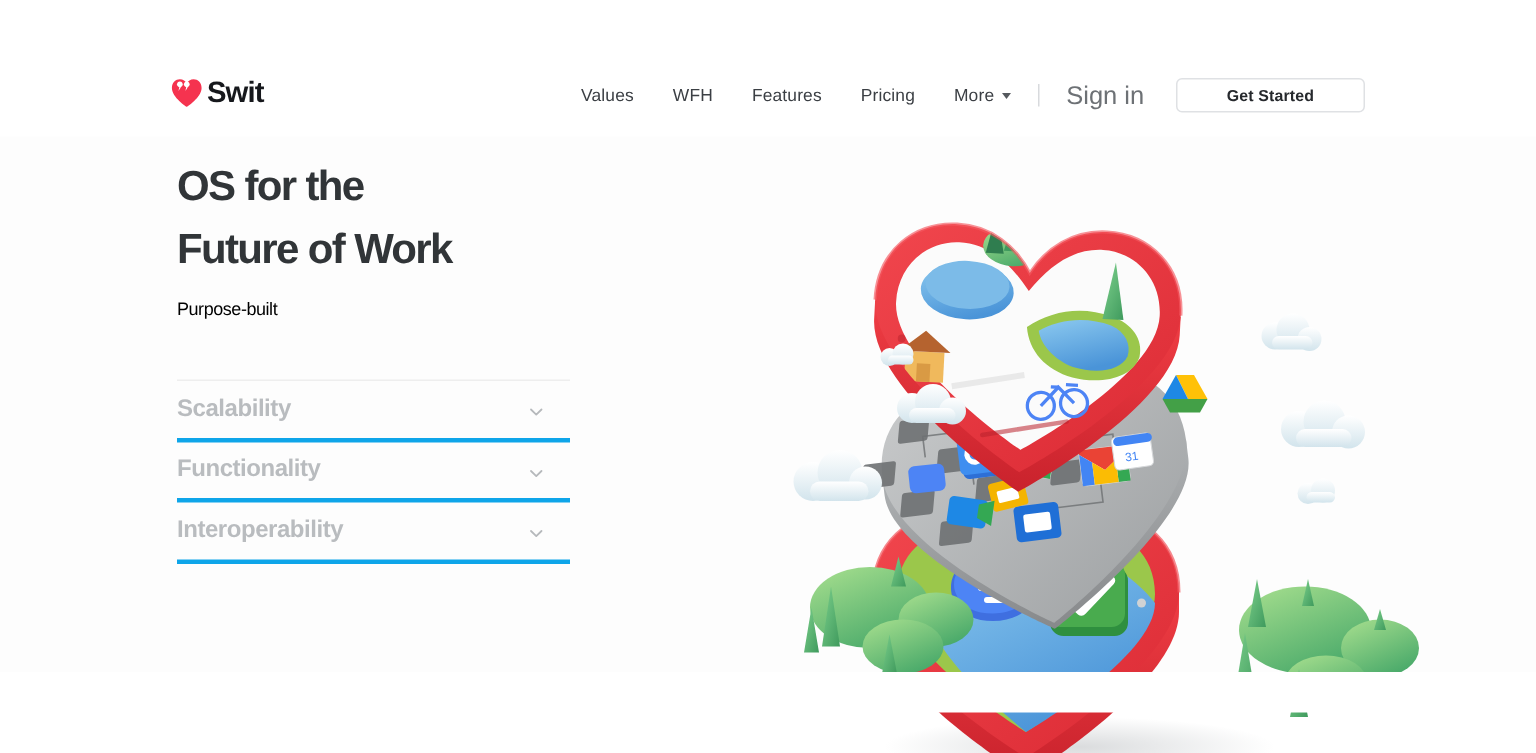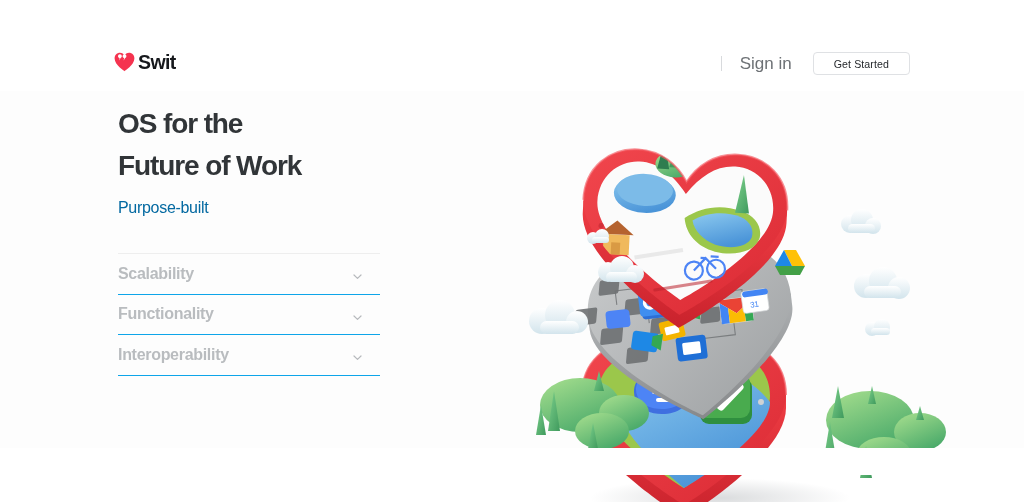--- a/index.html
+++ b/index.html
@@ -105,23 +105,23 @@
     color: #6d7175;
     cursor: pointer;
     white-space: nowrap;
     margin-right: 21px;
   }
   .btn-getstarted {
     border: 1px solid #dfe1e4;
     background: #ffffff;
     border-radius: 4px;
     height: 23px;
-    padding: 0 20px;
+    padding: 0 33px;
     font-size: 10.6px;
-    font-weight: normal;
+    font-weight: bold;
     color: #26292d;
     font-family: "Liberation Sans", sans-serif;
     cursor: pointer;
     white-space: nowrap;
     display: flex;
     align-items: center;
     letter-spacing: 0.1px;
   }
 
   
@@ -149,36 +149,36 @@
 
   .headline {
     font-size: 28px;
     font-weight: bold;
     line-height: 42px;
     letter-spacing: -1.1px;
     color: #313538;
   }
   .subhead {
     margin-top: 12px;
-    font-size: 16px;
-    color: #0369a1;
+    font-size: 12px;
+    color: #000000;
     letter-spacing: -0.3px;
   }
 
   
   .accordion {
     position: absolute;
     left: 118px;
     top: 198px;
     width: 262px;
     border-top: 1px solid #eeeeee;
   }
   .acc-item {
     height: 40.5px;
-    border-bottom: 1px solid #0ea5e9;
+    border-bottom: 3px solid #0ea5e9;
     display: flex;
     align-items: center;
     justify-content: space-between;
     cursor: pointer;
     gap: 36px;
   }
   .acc-label {
     font-size: 16px;
     font-weight: bold;
     color: #b9bcbf;
@@ -268,20 +268,30 @@
           <path d="M4.0 4.2 C4.0 3.1 4.9 2.3 5.9 2.3 C7.0 2.3 7.8 3.1 7.8 4.2 C7.8 5.3 7.0 6.1 5.9 6.1 C4.9 6.1 4.0 5.3 4.0 4.2 Z" fill="#ffffff"></path>
           <path d="M8.6 4.2 C8.6 3.1 9.5 2.3 10.5 2.3 C11.6 2.3 12.4 3.1 12.4 4.2 C12.4 5.3 11.6 6.1 10.5 6.1 C9.5 6.1 8.6 5.3 8.6 4.2 Z" fill="#ffffff"></path>
           <path d="M5.6 5.9 L5.0 8.6 L6.6 6.1 Z" fill="#ffffff"></path>
           <path d="M10.2 5.9 L9.6 8.6 L11.2 6.1 Z" fill="#ffffff"></path>
         </svg>
       </span>
       <span class="logo-text">Swit</span>
     </div>
 
     <div class="nav">
+      <div class="nav-links">
+        <a class="nav-link">Values</a>
+        <a class="nav-link">WFH</a>
+        <a class="nav-link">Features</a>
+        <a class="nav-link">Pricing</a>
+        <div class="nav-more">
+          <span class="nav-link">More</span>
+          <span class="caret-down"></span>
+        </div>
+      </div>
       <div class="nav-divider"></div>
       <span class="signin">Sign in</span>
       <button class="btn-getstarted">Get Started</button>
     </div>
   </div>
 
   <div class="hero">
 
     <div class="hero-left">
       <h1 class="headline">

